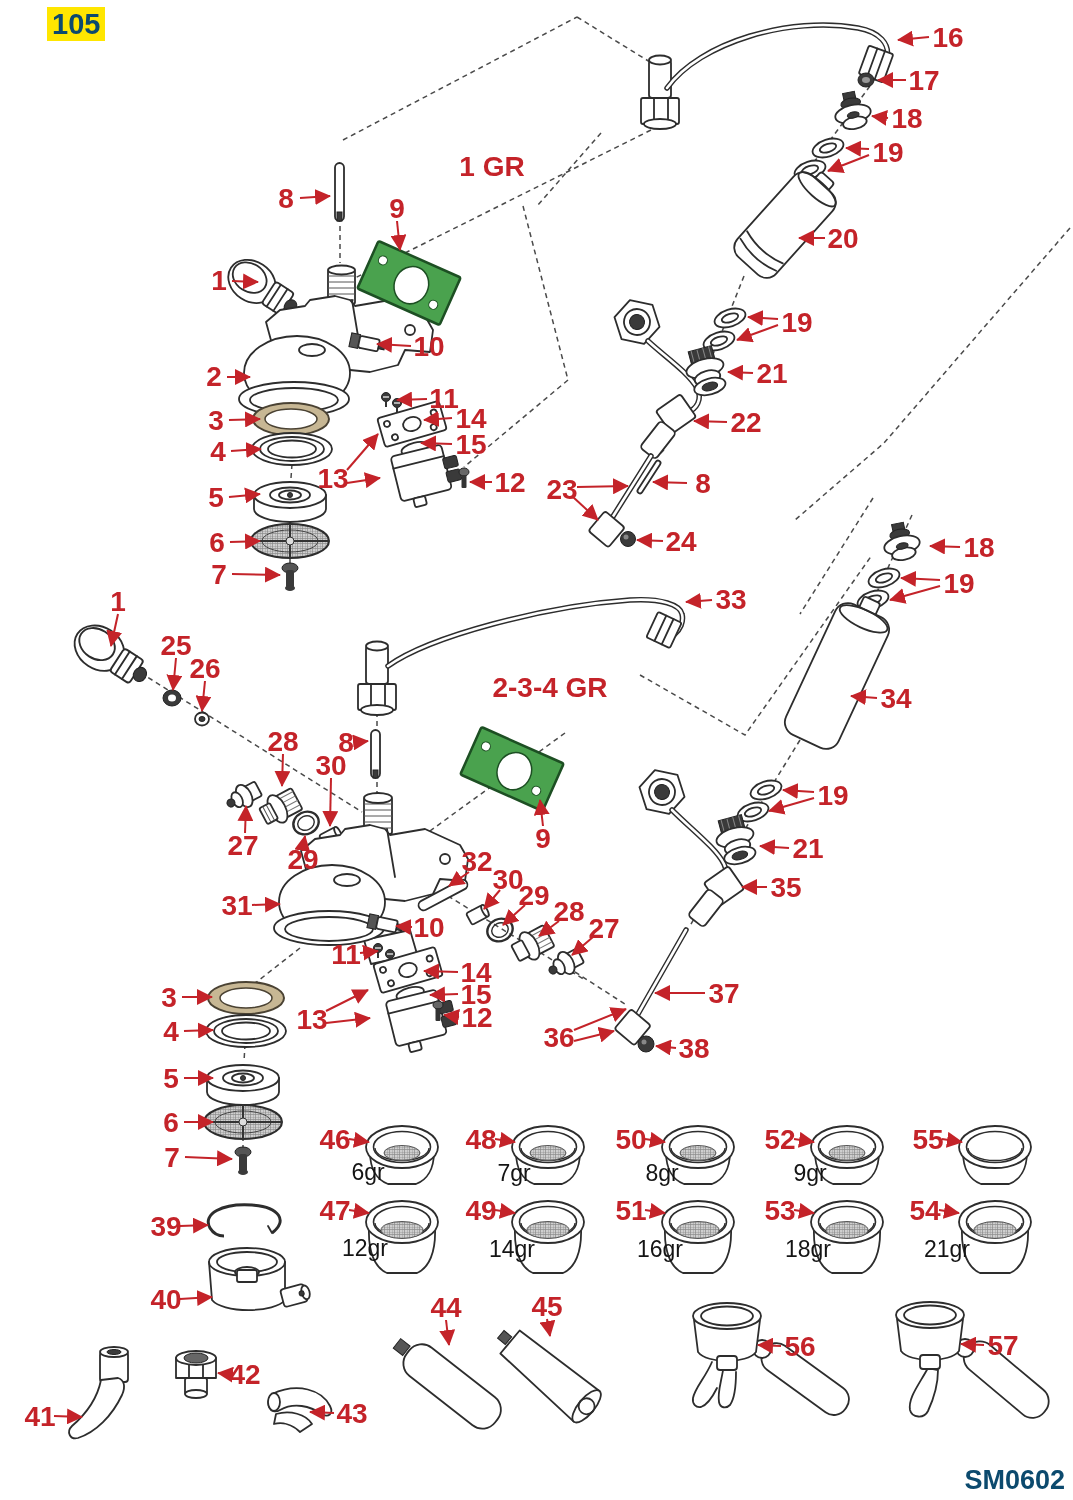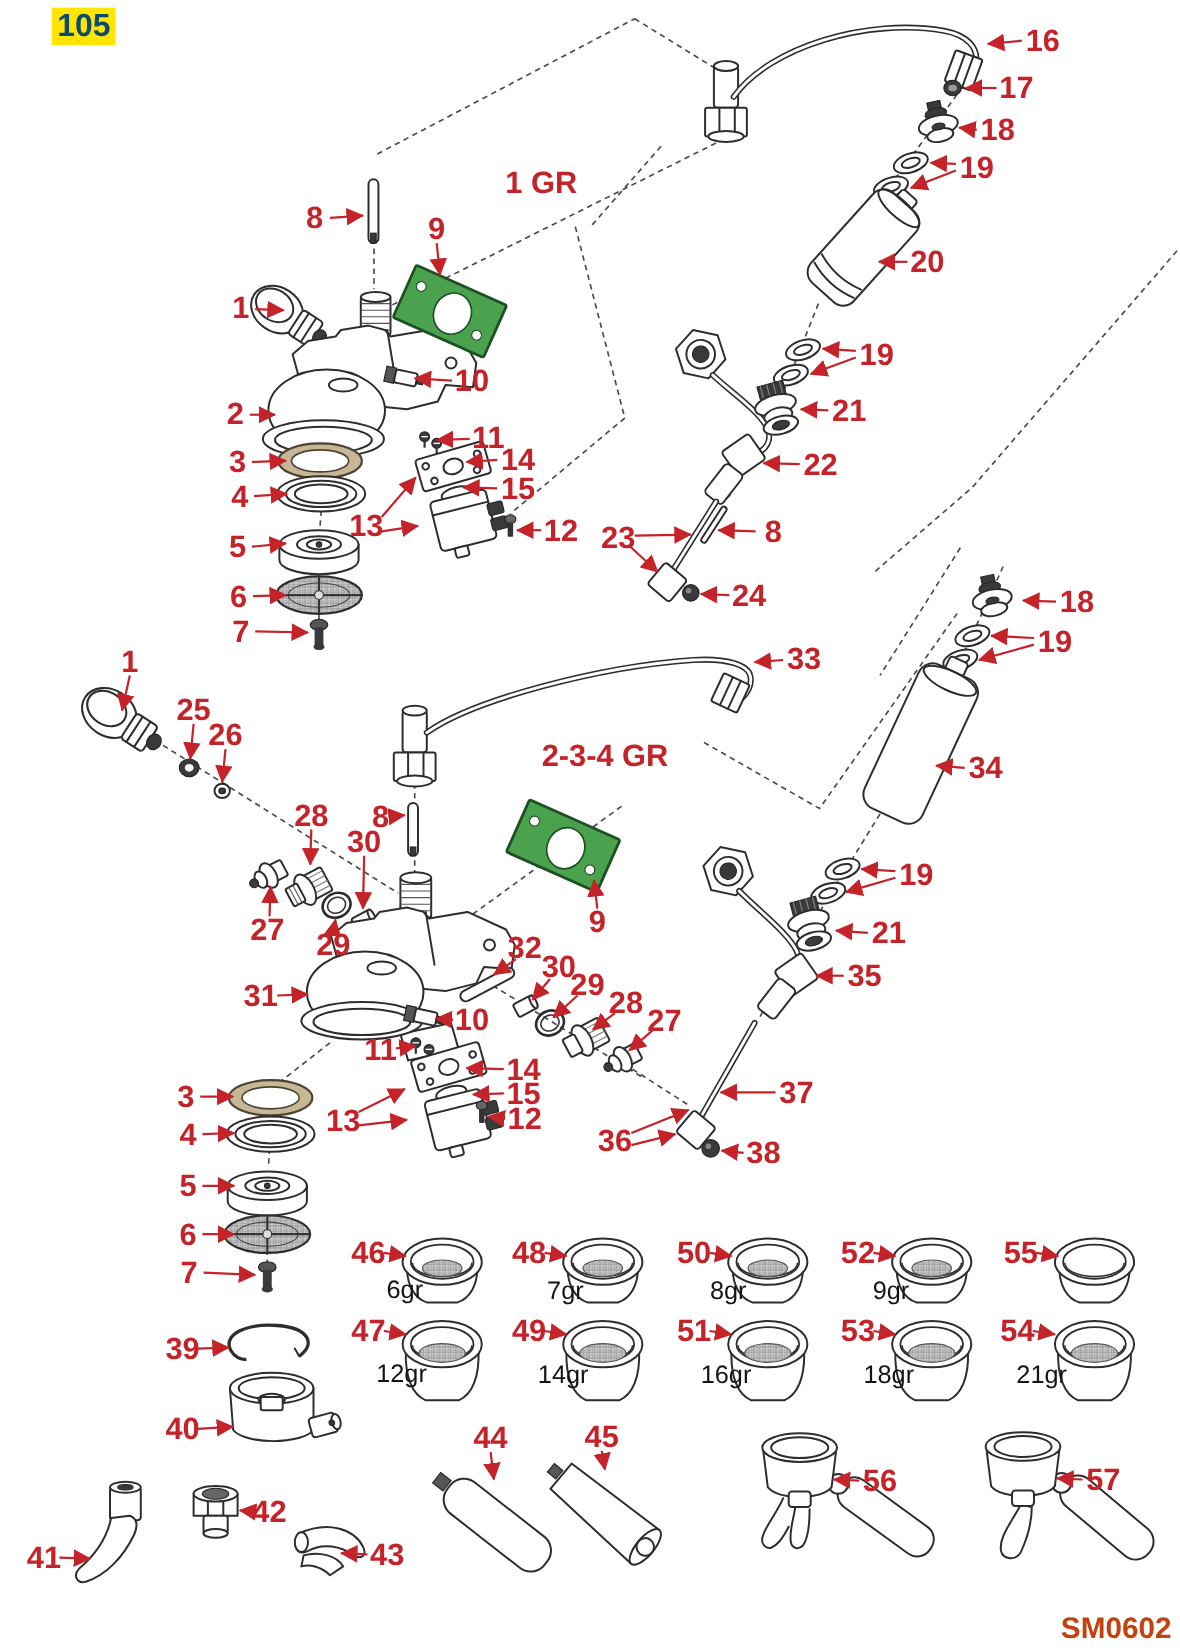--- a/index.html
+++ b/index.html
@@ -1,21 +1,21 @@
 <!DOCTYPE html>
 <html><head>
 <meta charset="utf-8">
 <style>
   html,body{margin:0;padding:0;background:#d8d8d8;}
   .stage{position:relative;width:1073px;height:1500px;background:#ffffff;overflow:hidden;
          font-family:"Liberation Sans",sans-serif;}
   .stage svg{position:absolute;left:0;top:0;}
   .page-badge{position:absolute;left:7px;top:7px;background:#ffe600;color:#0c4a6e;
       font:bold 29px "Liberation Sans",sans-serif;padding:0 5px;line-height:34px;margin-left:40px;}
-  .doc-code{position:absolute;right:8px;bottom:4px;color:#c2410c;
+  .doc-code{position:absolute;right:8px;bottom:4px;color:#0c4a6e;
       font:600 27px "Liberation Sans",sans-serif;margin-left:48px;}
   .p{stroke:#2d2d2d;stroke-width:1.8;fill:#fff;stroke-linejoin:round;stroke-linecap:round;}
   .pd{fill:#3a3a3a;stroke:#222;stroke-width:1;}
   .ln{stroke:#2d2d2d;fill:none;stroke-width:1.8;stroke-linecap:round;}
   .dash{stroke:#4a4a4a;stroke-width:1.5;fill:none;stroke-dasharray:5 4;}
   .tube{stroke:#2d2d2d;stroke-width:5.5;fill:none;stroke-linecap:round;}
   .tubei{stroke:#fff;stroke-width:2.6;fill:none;stroke-linecap:round;}
   .cal{font:bold 28px "Liberation Sans",sans-serif;fill:#c42329;text-anchor:middle;dominant-baseline:central;}
   .ann{font:bold 28px "Liberation Sans",sans-serif;fill:#c42329;text-anchor:middle;dominant-baseline:central;}
   .gr{font:23px "Liberation Sans",sans-serif;fill:#141414;text-anchor:middle;dominant-baseline:central;}

